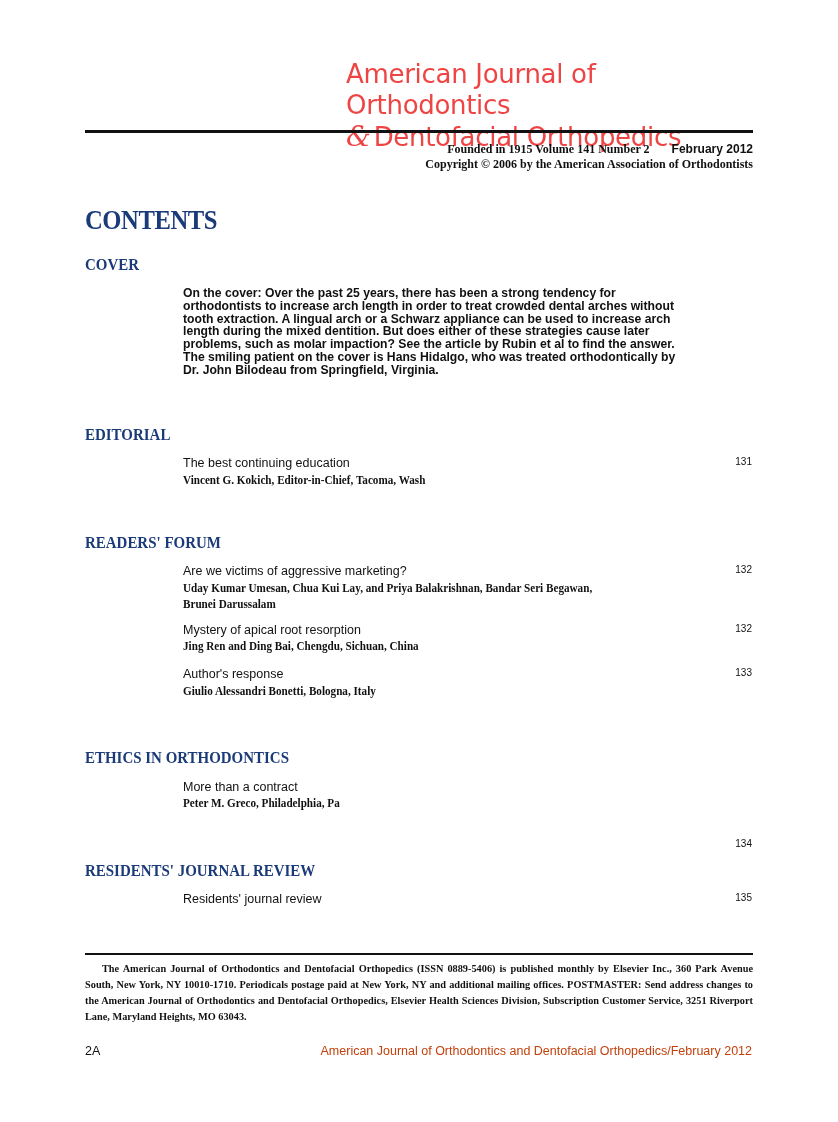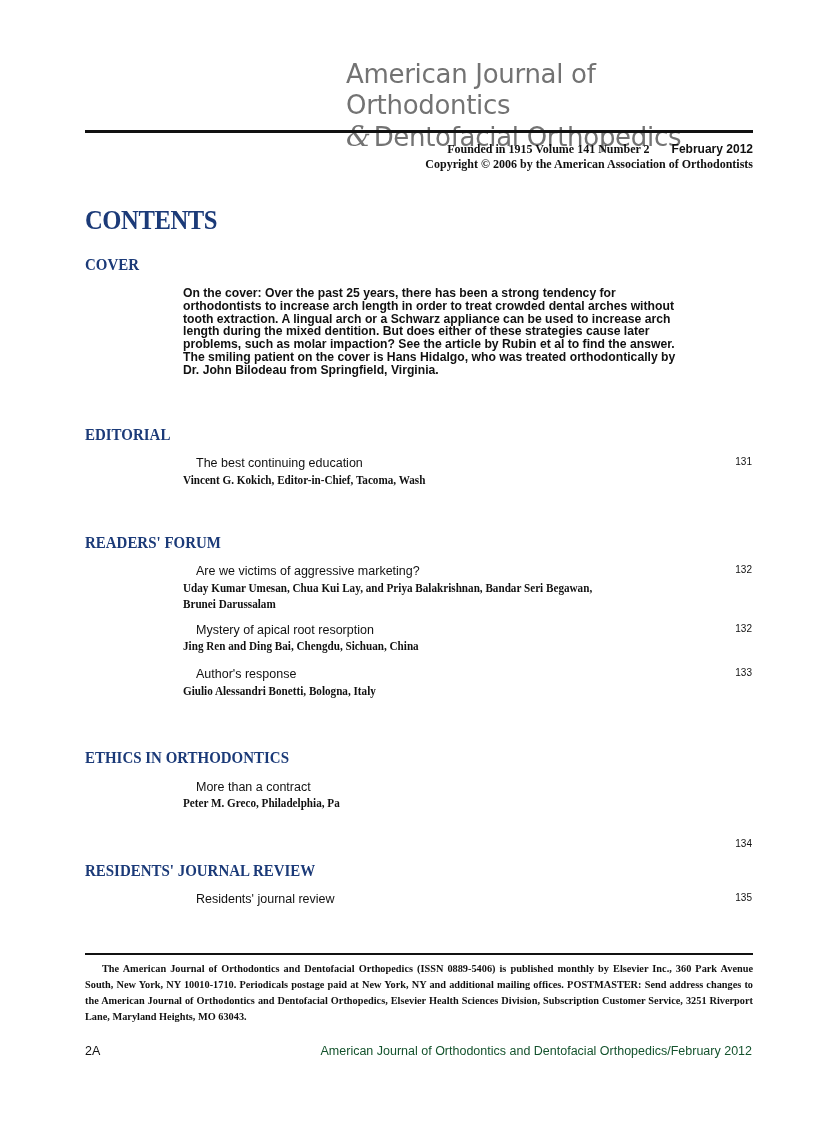--- a/index.html
+++ b/index.html
@@ -2,21 +2,21 @@
 <html><head>
 <meta charset="utf-8">
 <style>
   html, body { margin: 0; padding: 0; background: #ffffff; }
   body { width: 838px; height: 1122px; position: relative; overflow: hidden; color: #111; }
   .abs { position: absolute; }
 
   .journal-title {
     left: 346px; top: 59px; width: 420px;
     font-family: "DejaVu Sans", sans-serif;
-    color: #737373; font-size: 26px; line-height: 31px; letter-spacing: -0.3px;
+    color: #ef4444; font-size: 26px; line-height: 31px; letter-spacing: -0.3px;
   }
   .journal-title .amp { font-family: "DejaVu Serif", serif; font-style: italic; font-size: 28px; margin-right: 3px; }
 
   .header-rule { left: 85px; top: 130px; width: 668px; height: 3px; background: #111; }
 
   .issue-line {
     right: 85px; top: 142px; text-align: right;
     font-family: "Liberation Serif", serif; font-size: 12px; line-height: 15px; font-weight: bold; color: #111;
   }
   .issue-line .month { font-family: "Liberation Sans", sans-serif; font-weight: bold; margin-left: 16px; }
@@ -32,42 +32,42 @@
     font-family: "Liberation Serif", serif; font-weight: bold; font-size: 17px; color: #1b3a78;
     transform: scaleX(0.88); transform-origin: left; white-space: nowrap;
   }
 
   .cover-text {
     left: 183px; top: 287px; width: 510px;
     font-family: "Liberation Sans", sans-serif; font-size: 12.2px; line-height: 12.8px; color: #111; font-weight: bold;
   }
 
   .entry-title {
-    left: 183px; font-family: "Liberation Sans", sans-serif; font-size: 12.5px; color: #111; white-space: nowrap; margin-left: 13px;
+    left: 183px; font-family: "Liberation Sans", sans-serif; font-size: 12.5px; color: #111; white-space: nowrap;
   }
   .entry-authors {
     left: 183px; width: 480px;
     font-family: "Liberation Serif", serif; font-weight: bold; font-size: 12px; line-height: 16px; color: #111;
     transform: scaleX(0.93); transform-origin: left;
   }
   .entry-page {
     right: 86px; font-family: "Liberation Sans", sans-serif; font-size: 10px; color: #111; text-align: right;
   }
 
   .footer-rule { left: 85px; top: 953px; width: 668px; height: 2px; background: #111; }
   .footer-notice {
     left: 85px; top: 961px; width: 668px;
     font-family: "Liberation Serif", serif; font-weight: bold; font-size: 10.3px; line-height: 16px; color: #111;
     text-align: justify; text-indent: 17px;
   }
   .page-number {
     left: 85px; top: 1044px; font-family: "Liberation Sans", sans-serif; font-size: 12.5px; color: #111;
   }
   .running-footer {
-    right: 86px; top: 1044px; font-family: "Liberation Sans", sans-serif; font-size: 12.5px; color: #14532d; text-align: center;
+    right: 86px; top: 1044px; font-family: "Liberation Sans", sans-serif; font-size: 12.5px; color: #c2410c; text-align: center;
   }
 </style>
 </head>
 <body>
 
 <div class="abs journal-title">
   <div>American Journal of Orthodontics</div>
   <div><span class="amp">&amp;</span><span>Dentofacial Orthopedics</span></div>
 </div>
 <div class="abs header-rule"></div>

